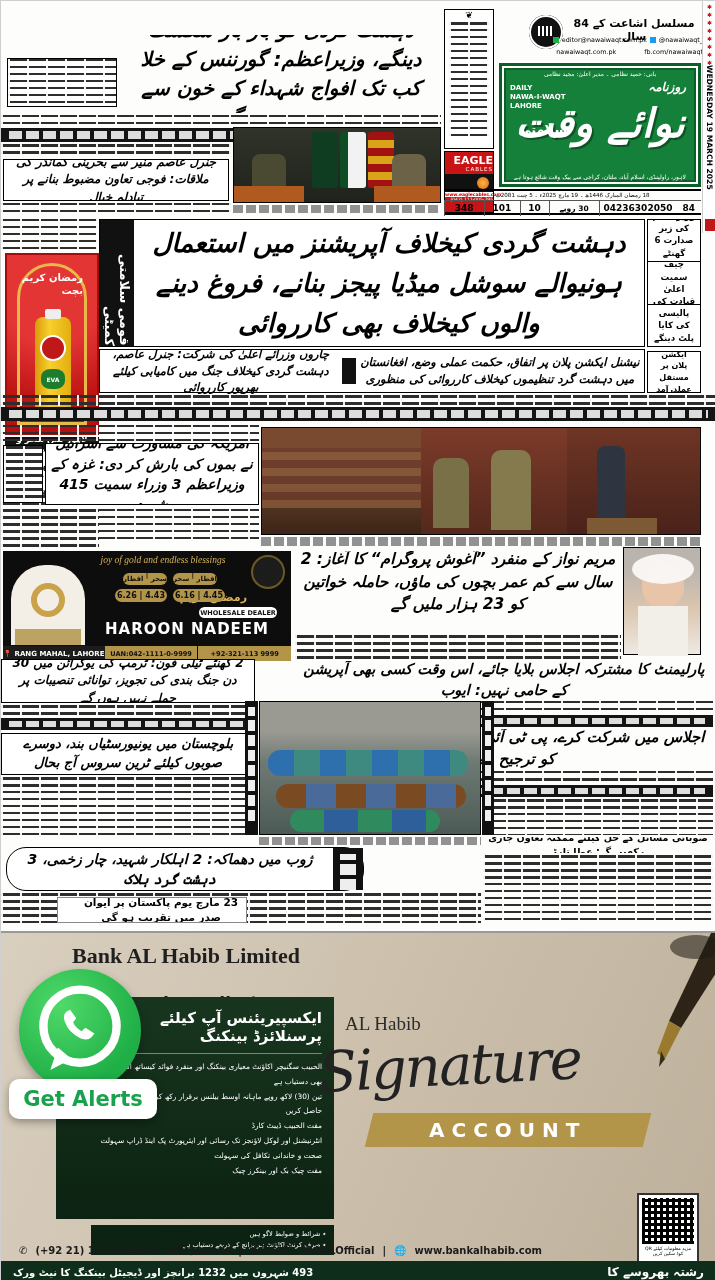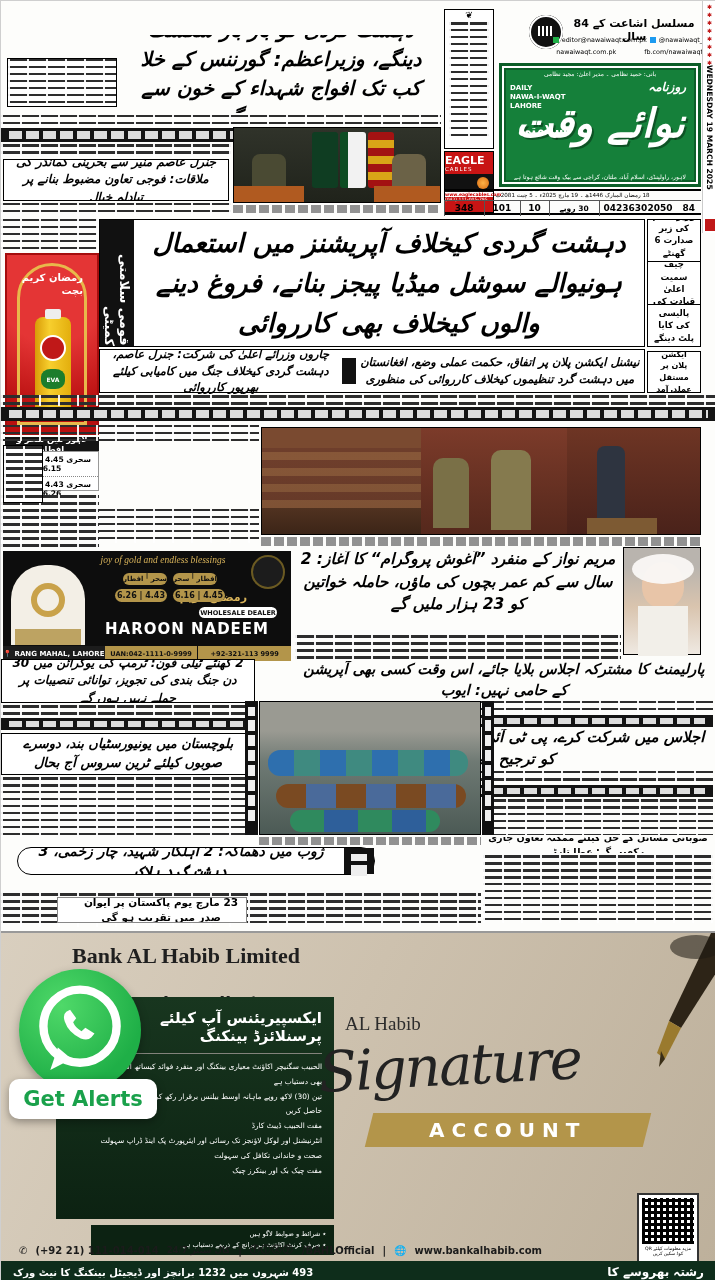--- a/index.html
+++ b/index.html
@@ -19,21 +19,21 @@
       background:repeating-linear-gradient(0deg,#eee 0 11px,transparent 11px 15px);}
   .vert{writing-mode:vertical-rl;text-orientation:mixed;}
   .rtl{direction:rtl;}
   .serif{font-family:"Liberation Serif",serif;}
   .center{display:flex;align-items:center;justify-content:center;}
   .caption{background:repeating-linear-gradient(90deg,#777 0 10px,transparent 10px 13px);opacity:.8;}
   
   #green-box{background:#15803a;border:3px solid #0c5e28;box-shadow:inset 0 0 0 2px #fff,inset 0 0 0 4px #0c5e28;}
   .wtxt{color:#fff;}
   
-  #eagle{background:#c81414;color:#fff;text-align:left;border:1px solid #000;}
+  #eagle{background:#c81414;color:#fff;text-align:right;border:1px solid #000;}
   
   #oil{background:radial-gradient(circle at 50% 20%,#e43535 0 35%,#b80f0f 80%);border:2px solid #a50d0d;}
   
   #jew{background:#0d0d0d;color:#fff;}
   .pill{border-radius:10px;font-weight:bold;display:flex;align-items:center;justify-content:center;}
   
   #bankad{background:linear-gradient(115deg,#d9cfbf 0%,#cdc1ae 45%,#bdb09b 100%);border-top:2px solid #999;}
   #bank-panel{background:linear-gradient(180deg,#18361f,#0c2212);color:#fff;}
   .gold{background:#b3954a;}
   #getalerts{background:#fff;border-radius:10px;box-shadow:0 3px 8px rgba(0,0,0,.35);
@@ -177,20 +177,21 @@
   </div>
   <div class="abs box hd rtl" style="left:646px;top:350px;width:54px;height:42px;font-size:8px;">نیشنل ایکشن پلان پر مستقل عملدرآمد کا فیصلہ</div>
 
   <div class="abs noise" style="left:0;top:394px;width:715px;height:11px;"></div>
   <div class="abs inv" style="left:0;top:406px;width:715px;height:14px;">
       <i></i>
     </div>
 
   <div class="abs noise" style="left:0;top:424px;width:258px;height:16px;"></div>
   <div class="abs box noise" style="left:2px;top:444px;width:40px;height:58px;"></div>
+  <div class="abs box hd" style="left:44px;top:442px;width:214px;height:62px;font-size:14px;font-style:italic;">امریکہ کی مشاورت سے اسرائیل نے بموں کی بارش کر دی: غزہ کے وزیراعظم 3 وزراء سمیت 415 شہید</div>
   <div class="abs noise" style="left:0;top:508px;width:258px;height:34px;"></div>
 
   <div class="abs" style="left:260px;top:426px;width:440px;height:108px;border:1px solid #000;display:flex;">
     <div style="flex:1.2;background:linear-gradient(180deg,#7a4a30 0 30%,#5d3a26 60%,#3c2517);position:relative;">
       <div class="abs" style="left:0;top:20px;width:100%;height:60px;background:repeating-linear-gradient(0deg,#8a5a3a 0 8px,#6b3b2a 8px 16px);opacity:.8;"></div>
     </div>
     <div style="flex:1.1;background:linear-gradient(180deg,#7c3b2a,#55281c);position:relative;">
       <div class="abs" style="left:12px;top:30px;width:36px;height:70px;background:#7a7047;border-radius:10px 10px 0 0;"></div>
       <div class="abs" style="left:70px;top:22px;width:40px;height:80px;background:#857a4e;border-radius:10px 10px 0 0;"></div>
     </div>
@@ -266,21 +267,21 @@
     <div class="abs" style="left:30px;top:108px;width:150px;height:22px;background:repeating-linear-gradient(90deg,#2f8a5e 0 34px,#2e5f9a 34px 68px);border-radius:11px;"></div>
   </div>
   <div class="abs vstrip" style="left:481px;top:700px;width:12px;height:134px;">
       <i></i>
     </div>
   <div class="abs caption" style="left:258px;top:836px;width:222px;height:8px;"></div>
 
   <div class="abs hd rtl" style="left:482px;top:836px;width:230px;height:16px;font-size:9.6px;text-align:center;">صوبائی مسائل کے حل کیلئے ممکنہ تعاون جاری رکھیں گے: عطا تارڑ</div>
   <div class="abs noise" style="left:482px;top:854px;width:230px;height:68px;"></div>
 
-  <div class="abs box" style="left:16px;top:846px;width:358px;height:28px;display:flex;flex-direction:row-reverse;border-radius:20px;">
+  <div class="abs box" style="left:5px;top:846px;width:358px;height:44px;display:flex;flex-direction:row-reverse;border-radius:20px;">
     <div class="vstrip" style="width:30px;">
         <i></i>
       </div>
     <div class="hd" style="flex:1;font-size:14px;font-style:italic;">ژوب میں دھماکہ: 2 اہلکار شہید، چار زخمی، 3 دہشت گرد ہلاک</div>
   </div>
   <div class="abs noise" style="left:0;top:892px;width:480px;height:34px;"></div>
   <div class="abs hd rtl" style="left:56px;top:896px;width:190px;height:26px;font-size:10.5px;background:#fff;border:1px solid #888;padding-left:22px;">23 مارچ یوم پاکستان پر ایوان صدر میں تقریب ہو گی</div>
 
   <div class="abs" id="bankad" style="left:0;top:930px;width:715px;height:350px;">
 

